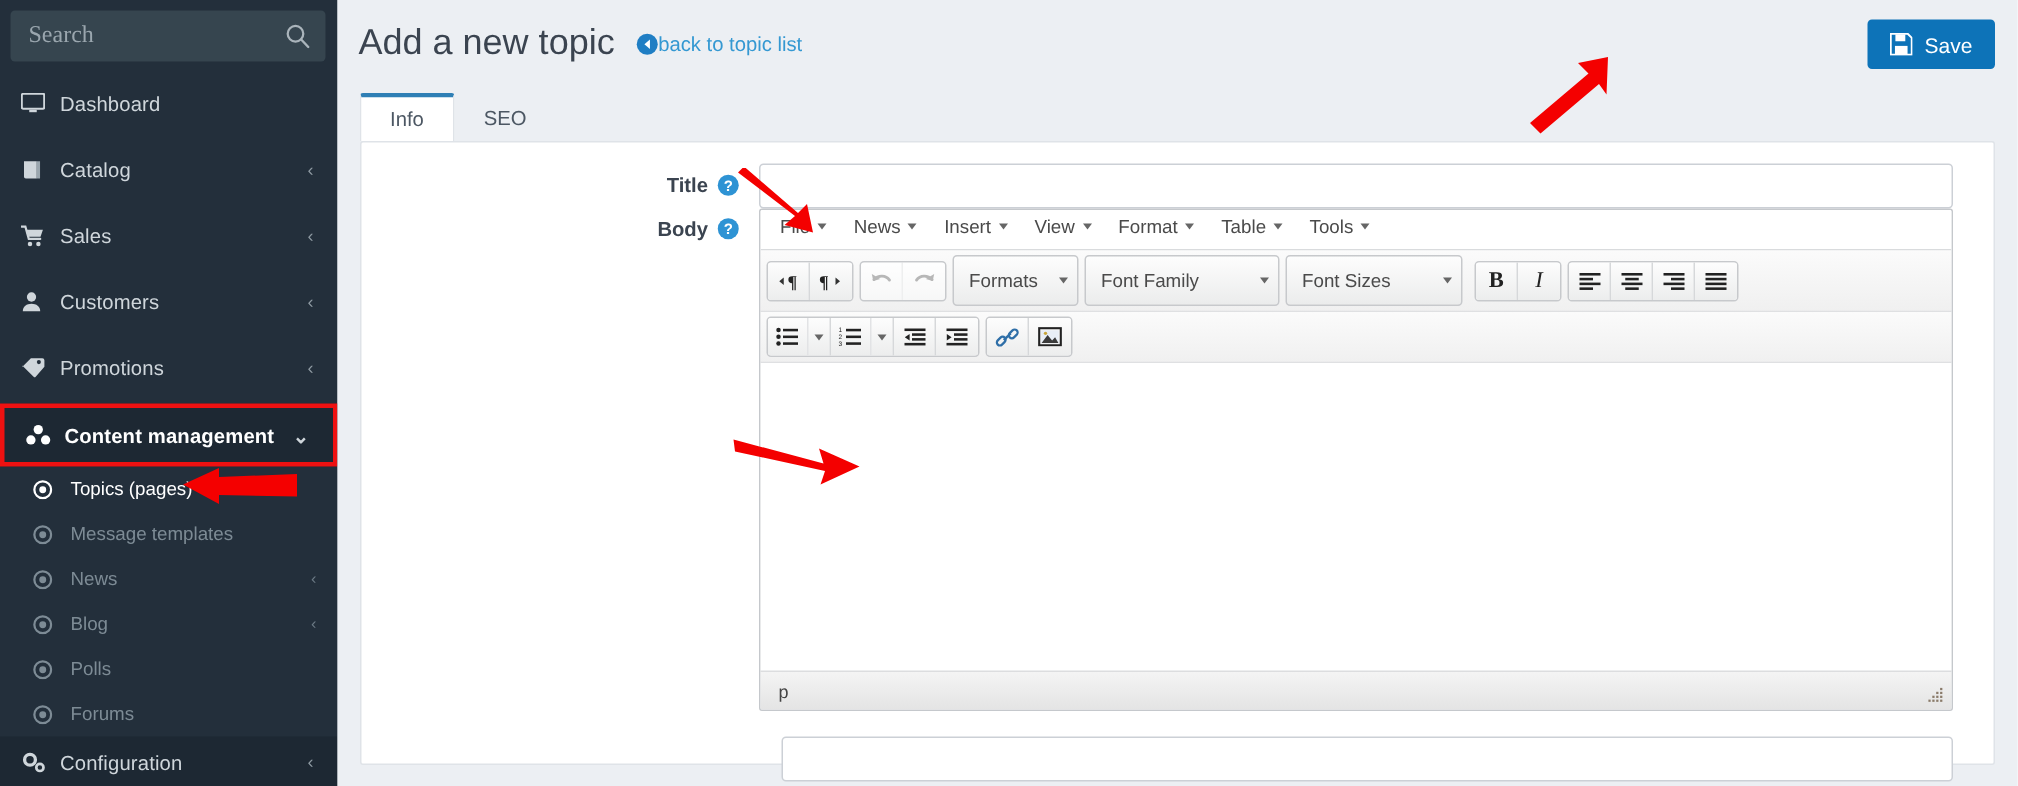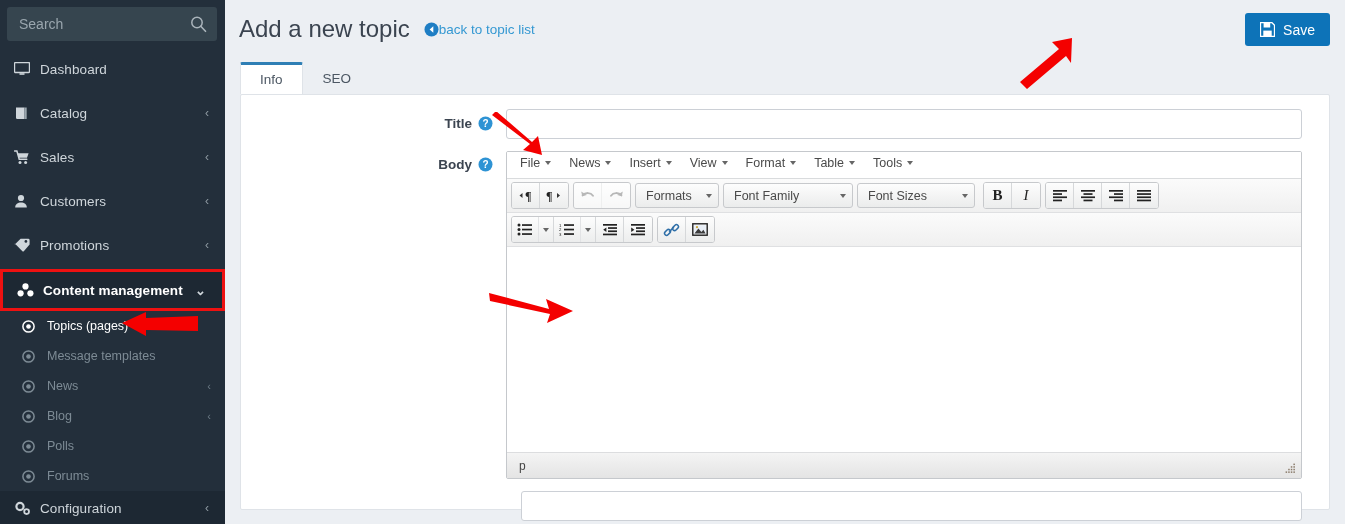--- a/index.html
+++ b/index.html
@@ -20,22 +20,22 @@
   }
   .search-wrap { padding:7px 8px 0 7px; }
   .search-box {
     position:relative;
     background:#36454f;
     height:34px; border-radius:3px;
     display:flex; align-items:center;
   }
   .search-box input {
     background:transparent; border:0; outline:none;
-    color:#c9d1d6; font-size:14px;
-    font-family:Liberation Sans, sans-serif;
+    color:#c9d1d6; font-size:16px;
+    font-family:Liberation Serif, serif;
     padding:0 20px 0 12px; width:100%; height:100%;
   }
   .search-box input::placeholder { color:#9aa6ae; }
   .search-ico {
     position:absolute; right:10px; top:50%; transform:translateY(-50%);
     width:17px; height:17px; pointer-events:none;
   }
 
   .nav { margin-top:6px; }
   .nav-item {
@@ -188,21 +188,21 @@
     display:flex; align-items:center; height:25px;
     background:linear-gradient(to bottom,#fdfdfd,#eceded);
     border-right:1px solid #d6d8da; cursor:pointer;
   }
   .tb-split:last-child{border-right:none;}
   .tb-split .sp-ic { width:26px; display:flex; align-items:center; justify-content:center; }
   .tb-split .sp-ar { width:15px; display:flex; align-items:center; justify-content:center; border-left:1px solid #e2e3e5; height:100%; }
 
   .tb-listbox {
     display:flex; align-items:center; justify-content:space-between;
-    height:25px; border:1px solid #c7c9cc; border-radius:3px;
+    height:34px; border:1px solid #c7c9cc; border-radius:3px;
     background:linear-gradient(to bottom,#fdfdfd,#ebecec);
     padding:0 6px 0 10px; font-size:12.5px; color:#4a4a4a; cursor:pointer;
   }
   .tb-listbox .caret { margin-left:8px; }
   .bold-btn { font-family:"Liberation Serif", serif; font-weight:bold; font-size:15px; color:#222;}
   .ital-btn { font-family:"Liberation Serif", serif; font-style:italic; font-size:15px; color:#222;}
 
   .mce-body { background:#fff; height:205px; }
   .mce-status {
     height:26px; background:linear-gradient(to bottom,#f4f4f4,#e4e4e4);
@@ -423,21 +423,21 @@
     <div class="tab active">
       <span>Info</span>
     </div>
     <div class="tab">
       <span>SEO</span>
     </div>
   </div>
 
   <div class="panel">
 
-    <div class="form-row" style="margin-bottom:12px;">
+    <div class="form-row" style="">
       <div class="flabel">
         <span>Title</span>
         <span class="help-ico">
           <svg viewBox="0 0 15 15" width="15" height="15">
             <circle cx="7.5" cy="7.5" r="7" fill="#2e93d4"></circle>
             <text x="7.5" y="11.2" font-size="10" font-weight="bold" fill="#fff" text-anchor="middle" font-family="Liberation Sans, sans-serif">?</text>
           </svg>
         </span>
       </div>
       <div class="fcontrol">

